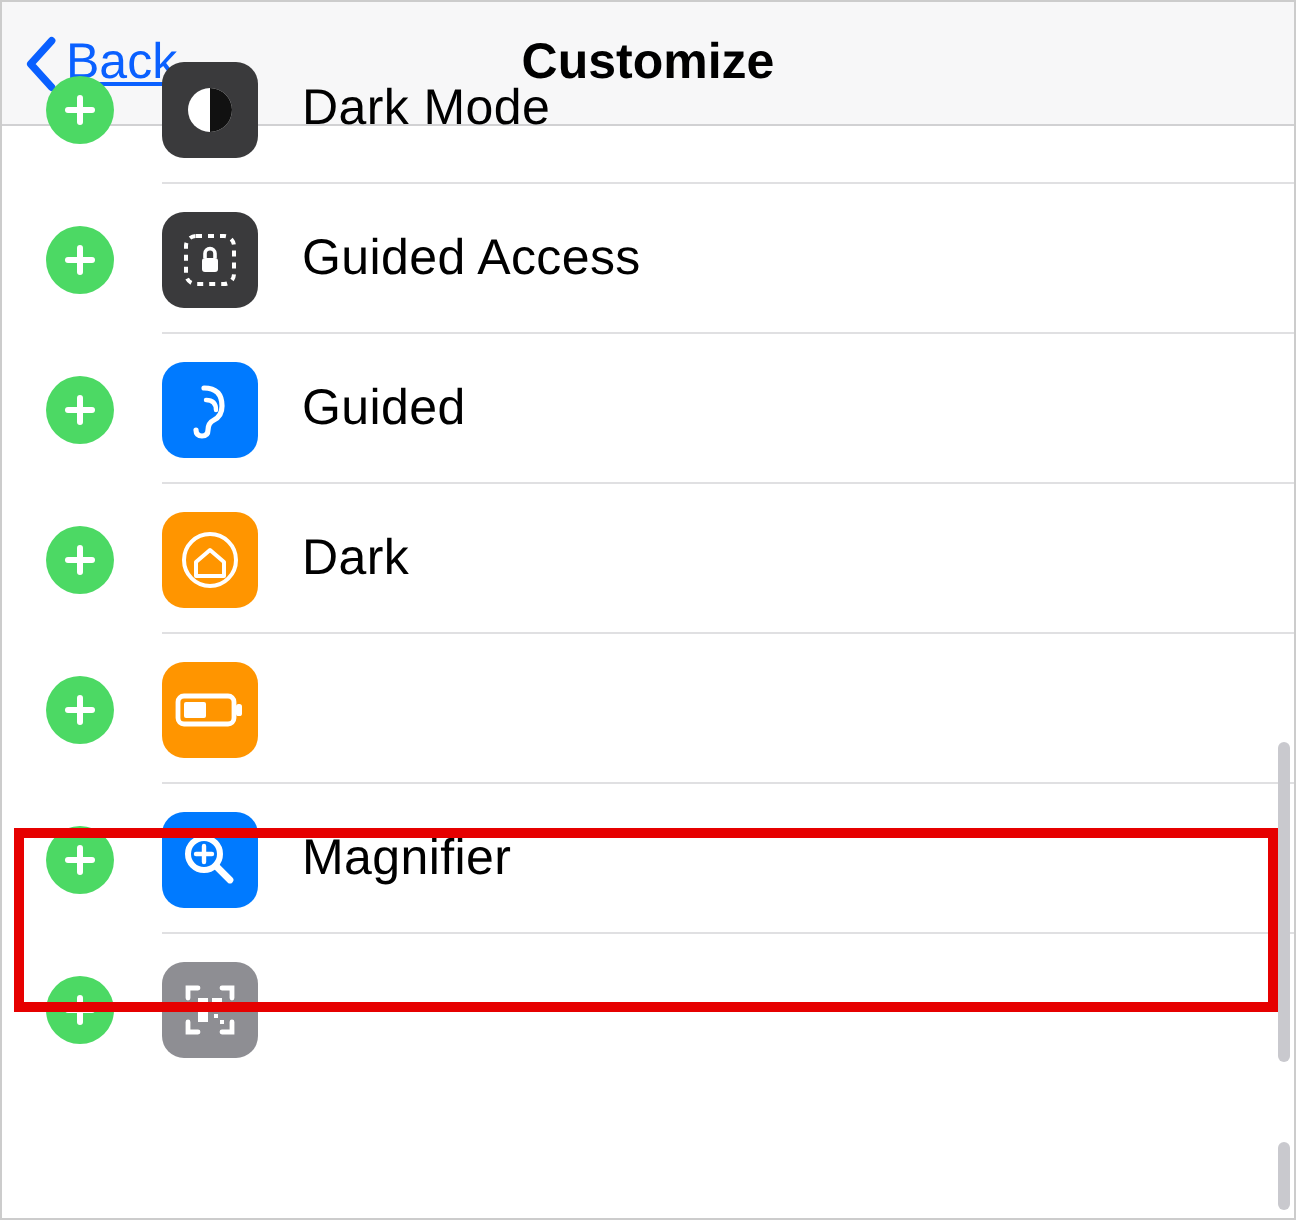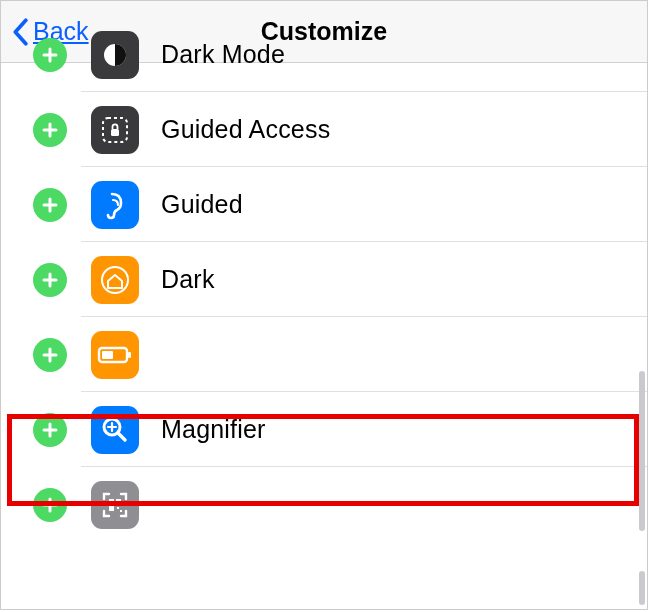--- a/index.html
+++ b/index.html
@@ -54,21 +54,21 @@
       color: #000;
       pointer-events: none;
     }
     .list {
       position: relative;
     }
     .row {
       height: 75px;
       display: flex;
       align-items: center;
-      padding-left: 32px;
+      padding-left: 22px;
       position: relative;
     }
     .row .sep {
       position: absolute;
       left: 80px;
       right: 0;
       bottom: 0;
       height: 1px;
       background: #e0e0e2;
     }

